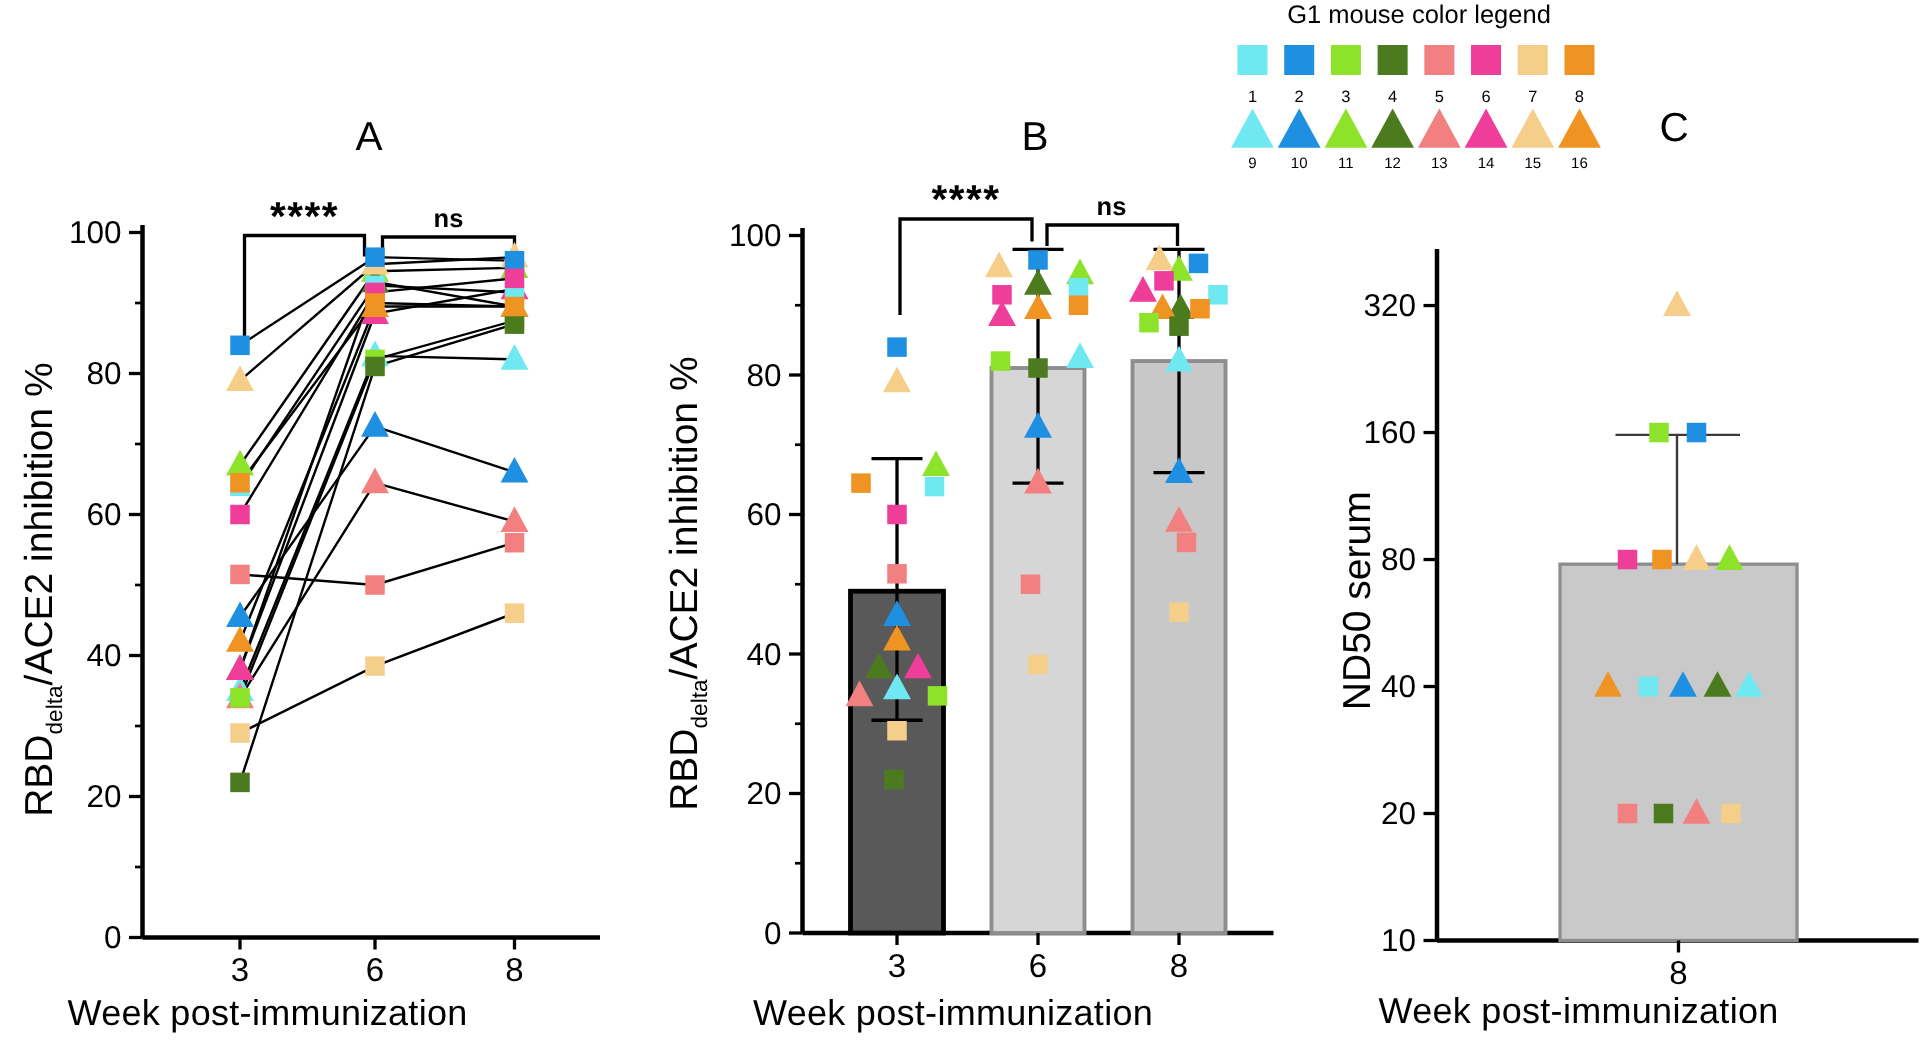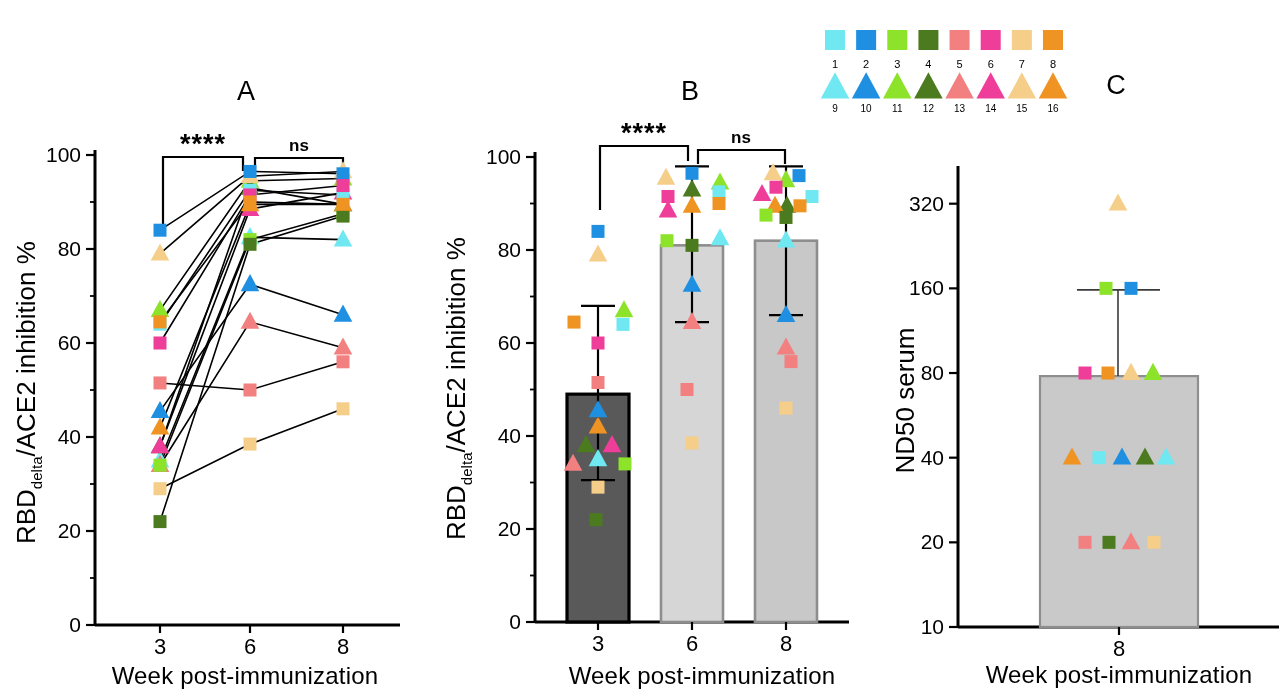--- a/index.html
+++ b/index.html
@@ -2,21 +2,21 @@
 <html><head>
 <meta charset="utf-8">
 <style>
   html,body{margin:0;padding:0;background:#fff;}
   .figure{position:relative;width:1280px;height:697px;background:#ffffff;
           font-family:"Liberation Sans",sans-serif;color:#000;overflow:hidden;}
   .abs{position:absolute;}
   svg{position:absolute;left:0;top:0;}
   svg text{font-family:"Liberation Sans",sans-serif;fill:#000;}
   .panel-letter{font-size:27px;text-align:center;width:44px;}
-  .xlab{font-size:24px;text-align:center;width:400px;letter-spacing:.2px;}
+  .xlab{font-size:24px;width:400px;letter-spacing:.2px;}
   .ylab{font-size:26px;text-align:center;transform:rotate(-90deg);white-space:nowrap;}
   .ylab sub{font-size:58%;}
   .legend-title{font-size:17px;text-align:center;width:240px;}
 </style>
 </head>
 <body>
 
 <div class="figure">
 
   <svg id="fig" width="1280" height="697" viewBox="0 0 1280 697">
@@ -272,20 +272,21 @@
         <polygon points="1122,447.48 1112.7,464.58 1131.3,464.58" fill="#1E8FE1"></polygon>
         <polygon points="1145,447.48 1135.7,464.58 1154.3,464.58" fill="#4C7A1E"></polygon>
         <polygon points="1166,447.48 1156.7,464.58 1175.3,464.58" fill="#6FE8F2"></polygon>
         <rect x="1078.5" y="535.84" width="13" height="13" fill="#F28080"></rect>
         <rect x="1102.5" y="535.84" width="13" height="13" fill="#4C7A1E"></rect>
         <polygon points="1131,532.14 1121.7,549.24 1140.3,549.24" fill="#F28080"></polygon>
         <rect x="1147.5" y="535.84" width="13" height="13" fill="#F5CE8A"></rect>
       </g>
     </svg>
 
+  <div class="abs legend-title" style="left:826px;top:0px;">G1 mouse color legend</div>
 
   <div class="abs panel-letter" style="left:224px;top:76px;">A</div>
   <div class="abs panel-letter" style="left:668px;top:76px;">B</div>
   <div class="abs panel-letter" style="left:1094px;top:70px;">C</div>
 
   <div class="abs ylab" style="left:-202px;top:376px;width:460px;"><span>RBD</span><sub>delta</sub><span>/ACE2 inhibition %</span></div>
 
   <div class="abs ylab" style="left:228px;top:372px;width:460px;"><span>RBD</span><sub>delta</sub><span>/ACE2 inhibition %</span></div>
 
   <div class="abs ylab" style="left:785px;top:385px;width:240px;">ND50 serum</div>

